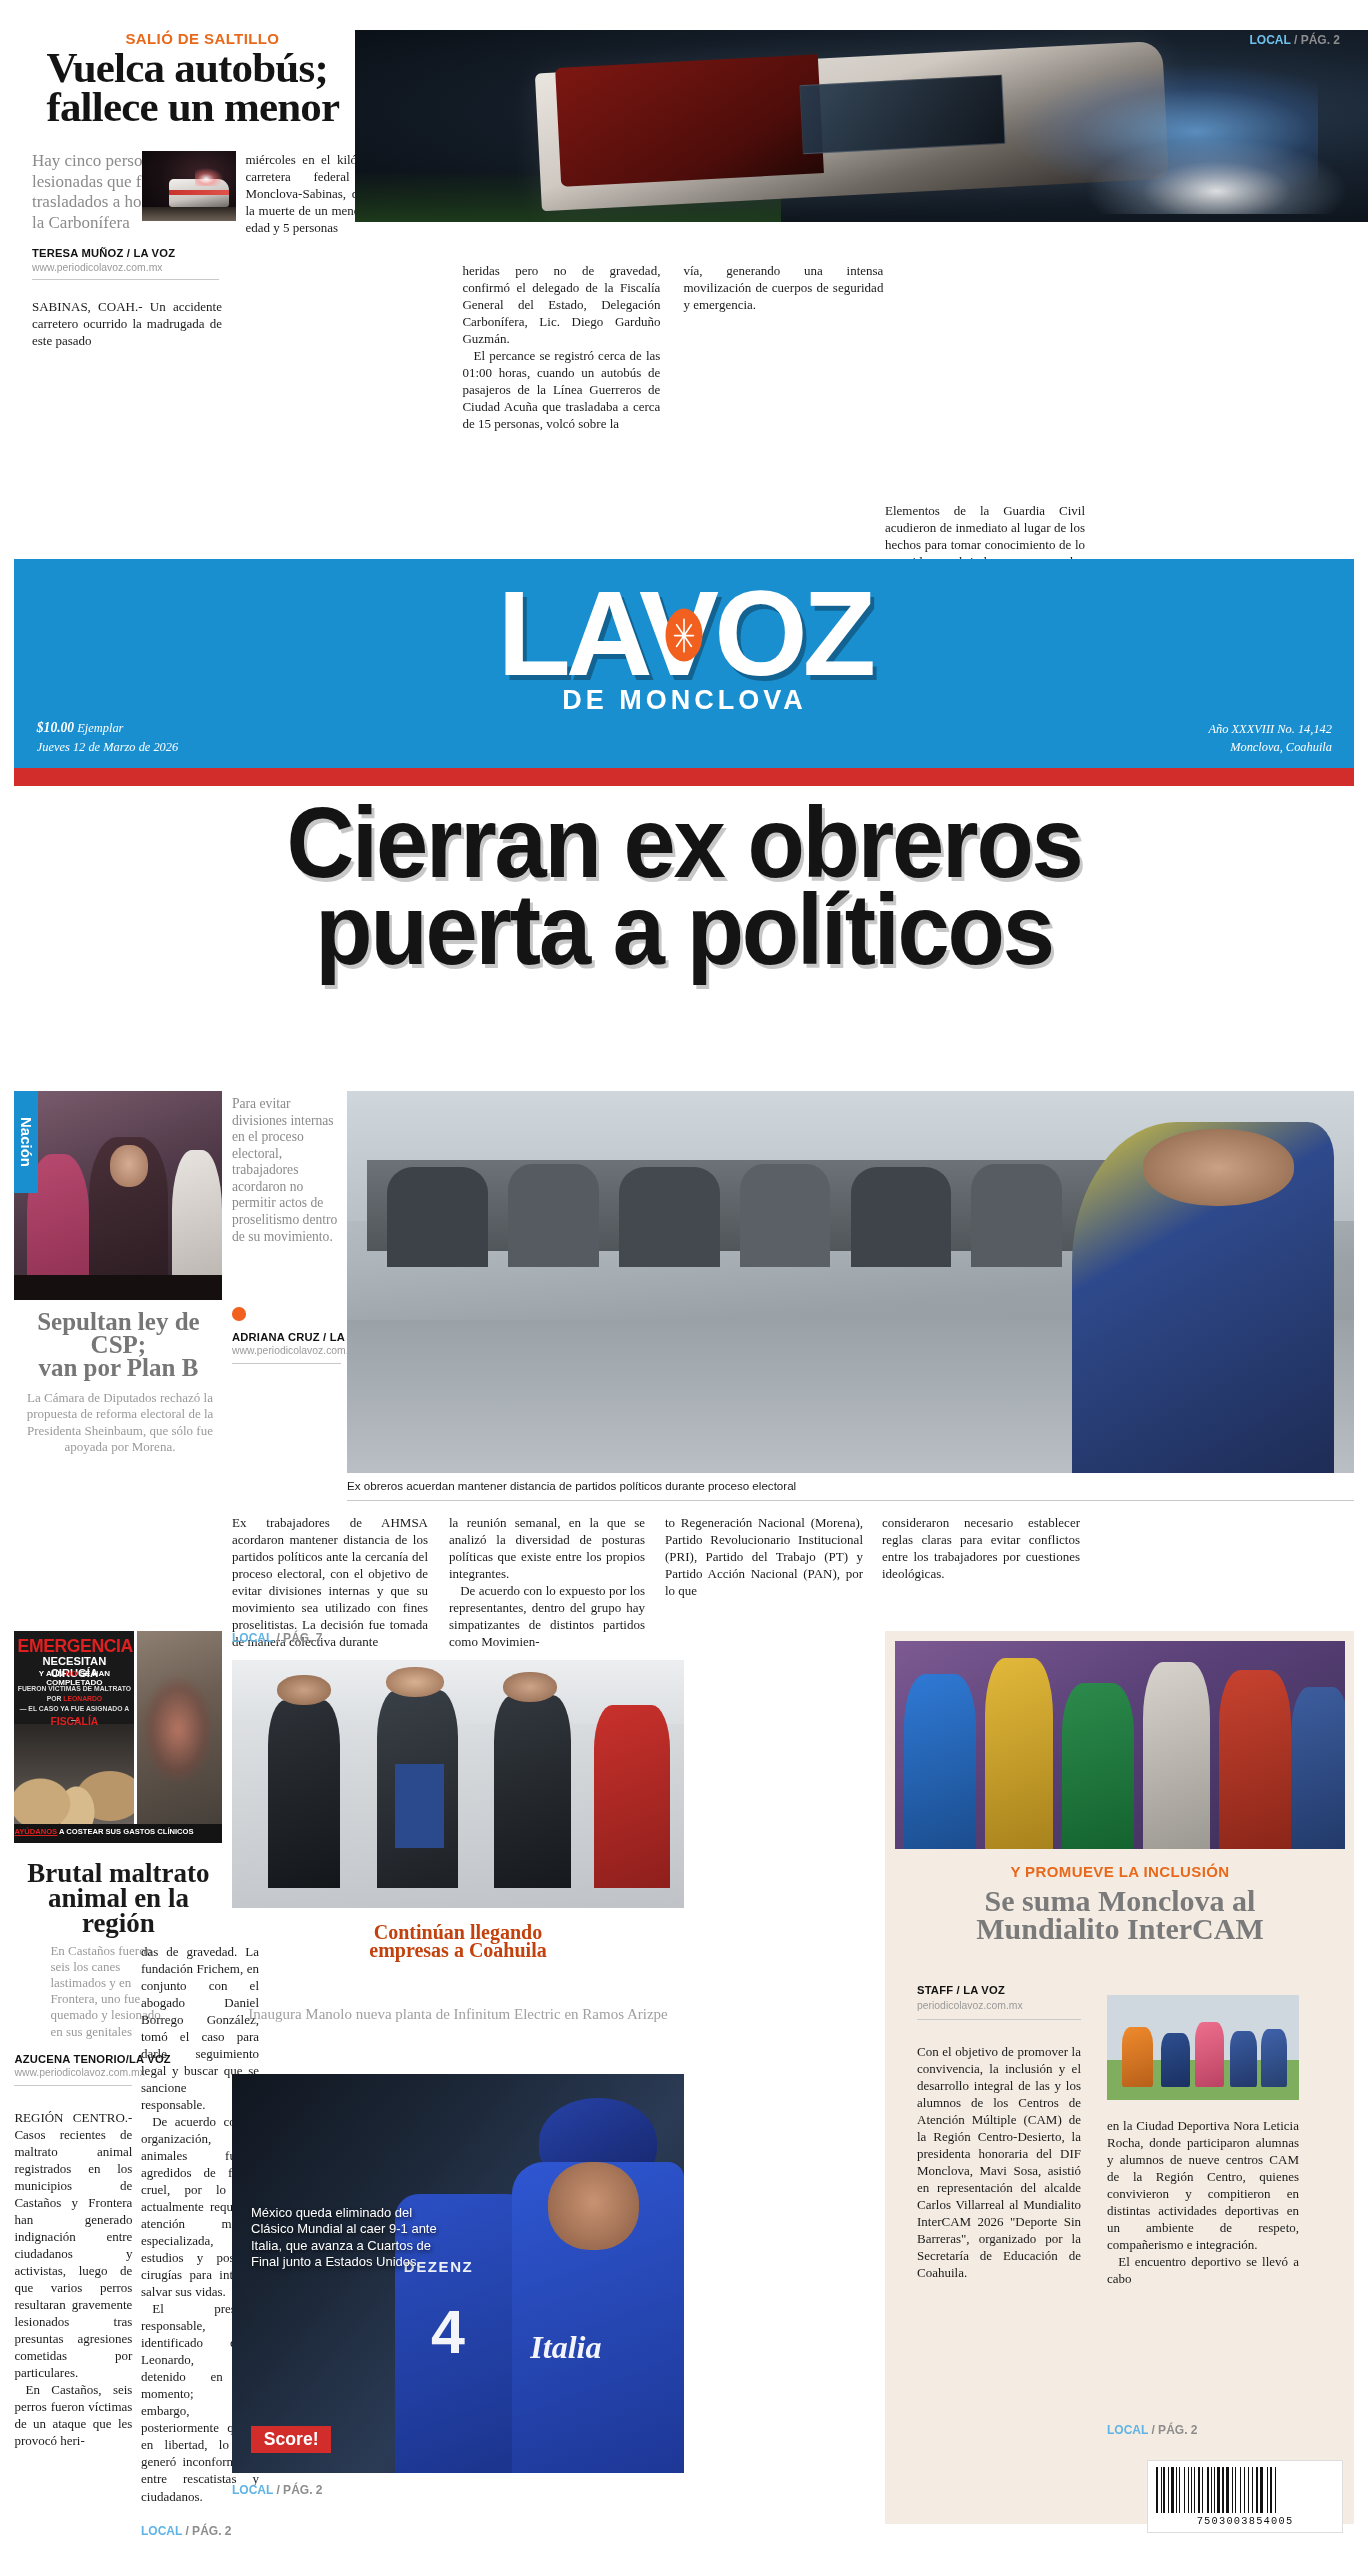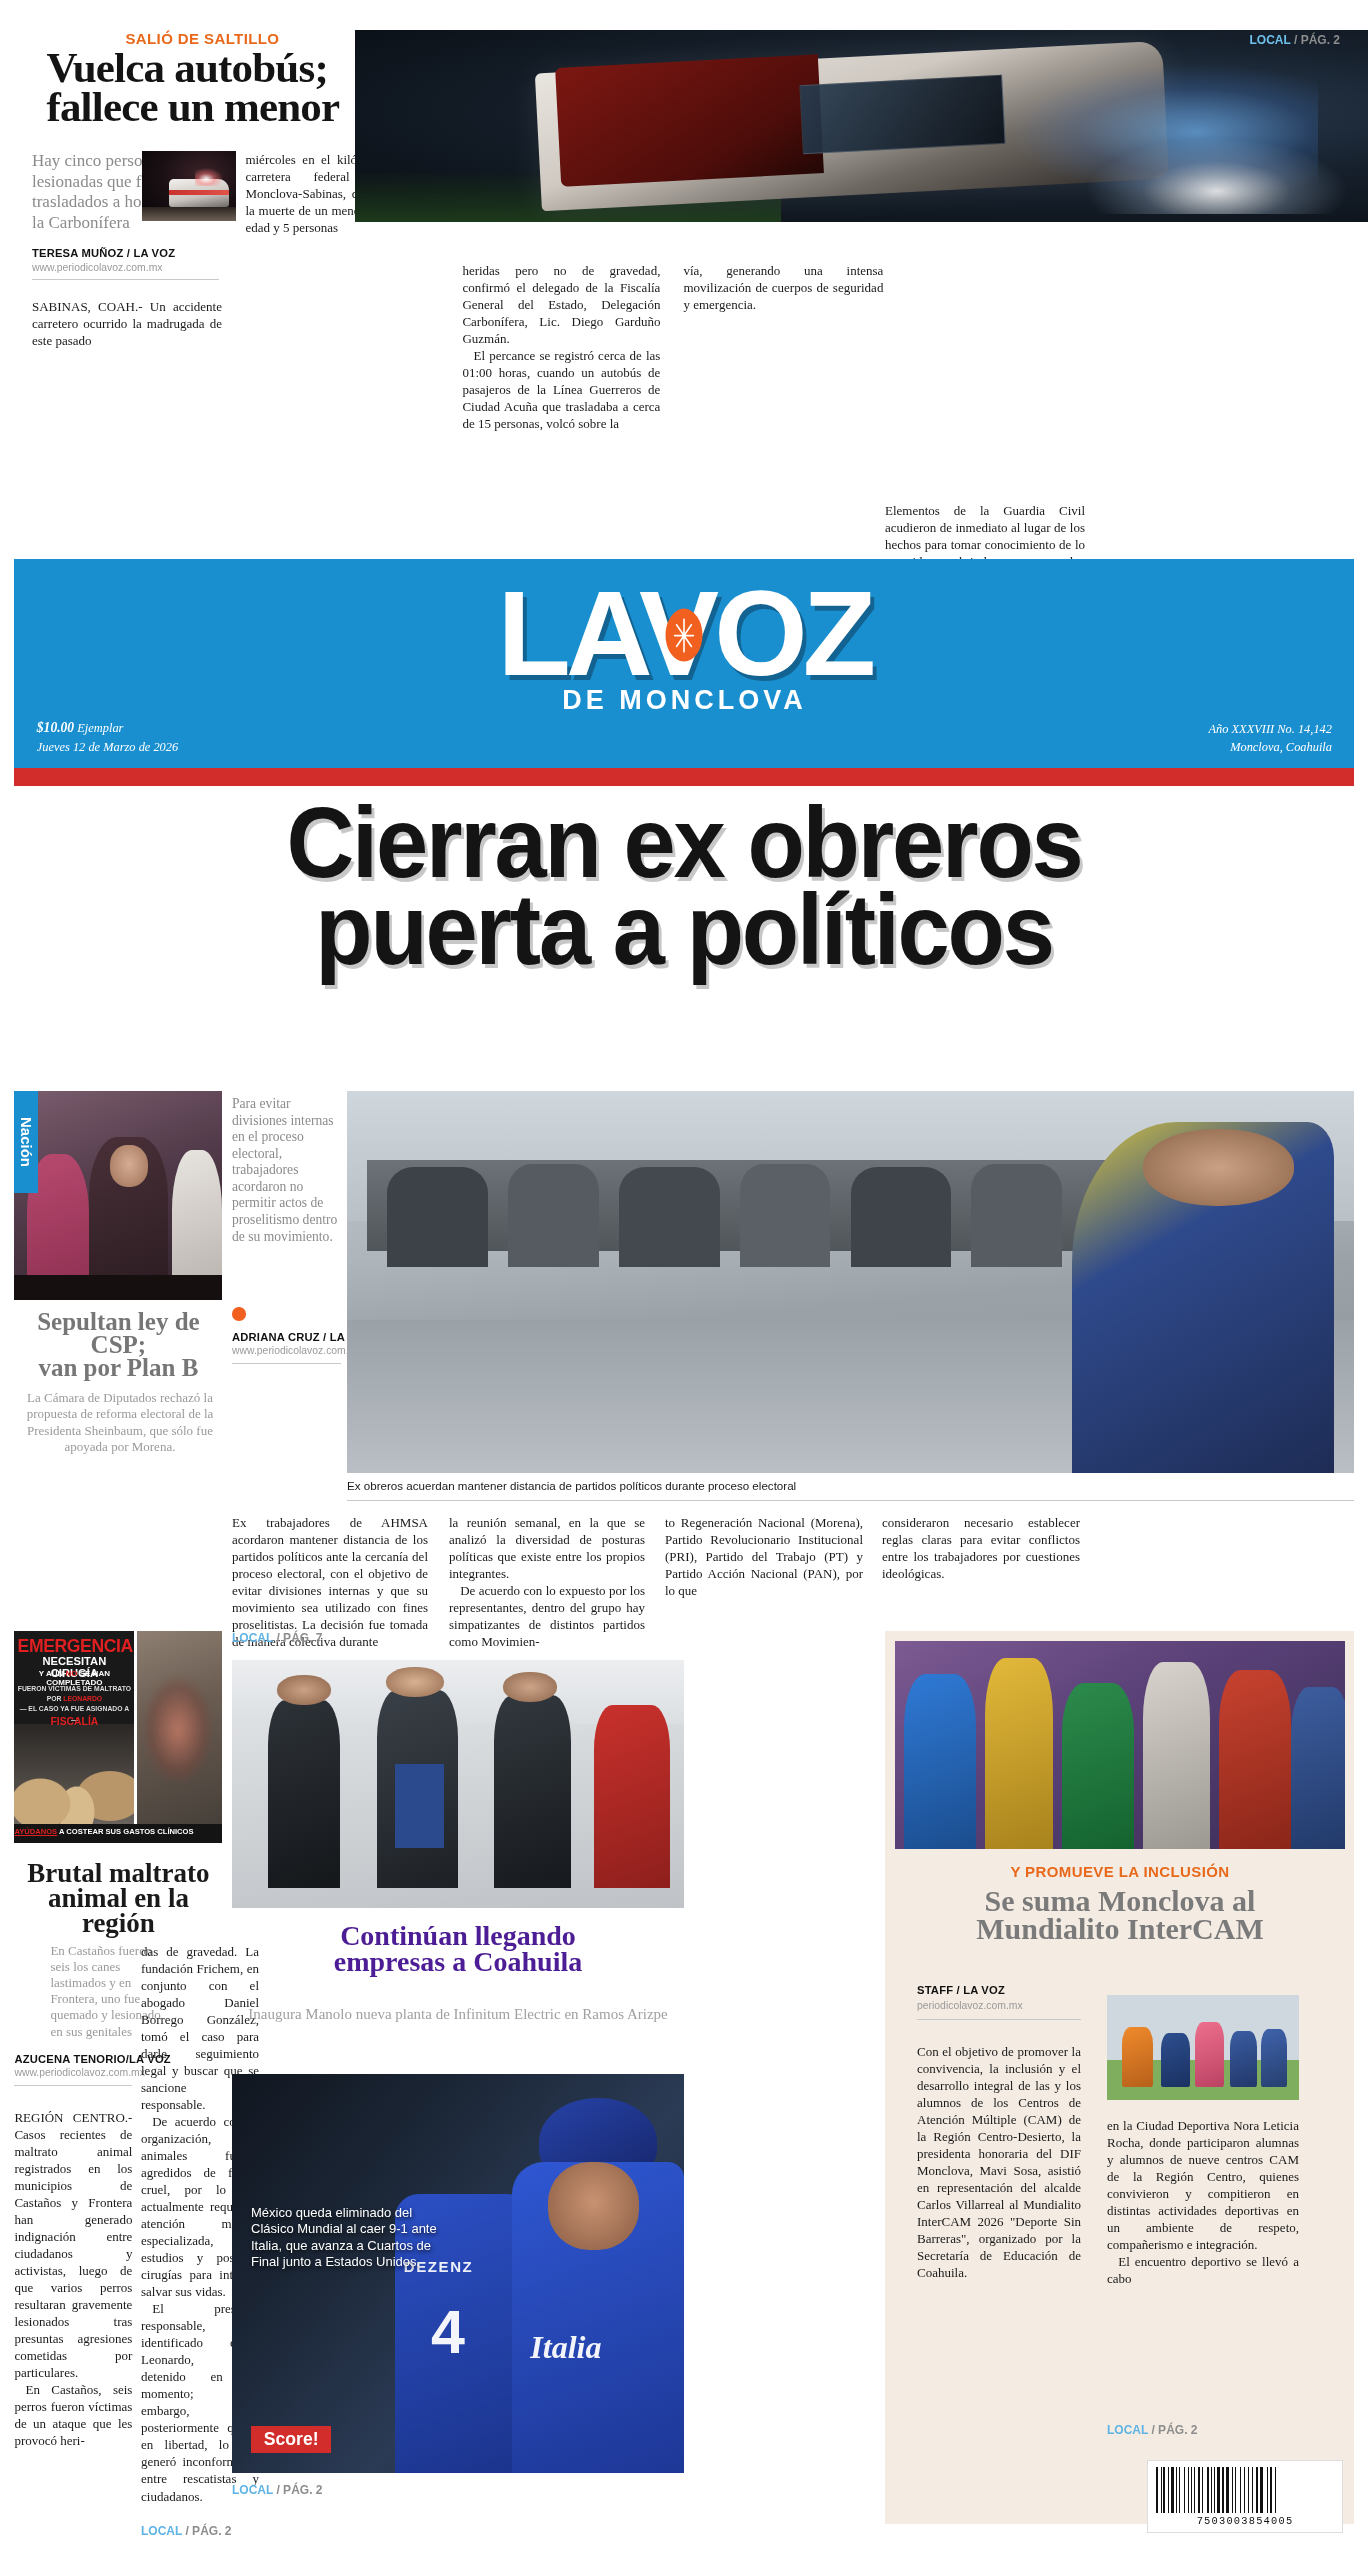--- a/index.html
+++ b/index.html
@@ -204,21 +204,21 @@
   .gore-art { width:100%; height:100%;
     background: linear-gradient(160deg,#8e7f72 0%,#6b5d52 40%,#46403a 100%); position:relative; }
   .gore-blur { position:absolute; left:8%; top:24%; width:80%; height:54%;
     background: radial-gradient(ellipse at 50% 50%, rgba(190,120,100,.9), rgba(120,70,60,.5) 55%, transparent 75%);
     filter: blur(2.4px); }
 
   
   #emp-pag { position: absolute; left: 232px; top: 1631px; }
   #emp-photo { position: absolute; left: 232px; top: 1660px; width: 452px; height: 248px; }
   #emp-head { position: absolute; left: 232px; top: 1923px; width: 452px;
-    font-size: 28px; color: #4c1d95; text-align: center; }
+    font-size: 20px; color: #c2410c; text-align: center; }
   #emp-deck { position: absolute; left: 232px; top: 2005px; width: 452px;
     font-size: 15px; color: #a0a0a0; text-align: center; line-height: 1.25; }
 
   
   #sport-box { position: absolute; left: 232px; top: 2074px; width: 452px; height: 399px; }
   #sport-head { position: absolute; left: 19px; top: 24px; width: 240px;
     font-family:"Liberation Sans",sans-serif; font-weight:bold; color:#fff;
     font-size: 36px; line-height: .98; letter-spacing:-0.8px;
     text-shadow: 1.6px 2.4px 4.8px rgba(0,0,0,.7); }
   #sport-deck { position: absolute; left: 19px; top: 131px; width: 200px;

